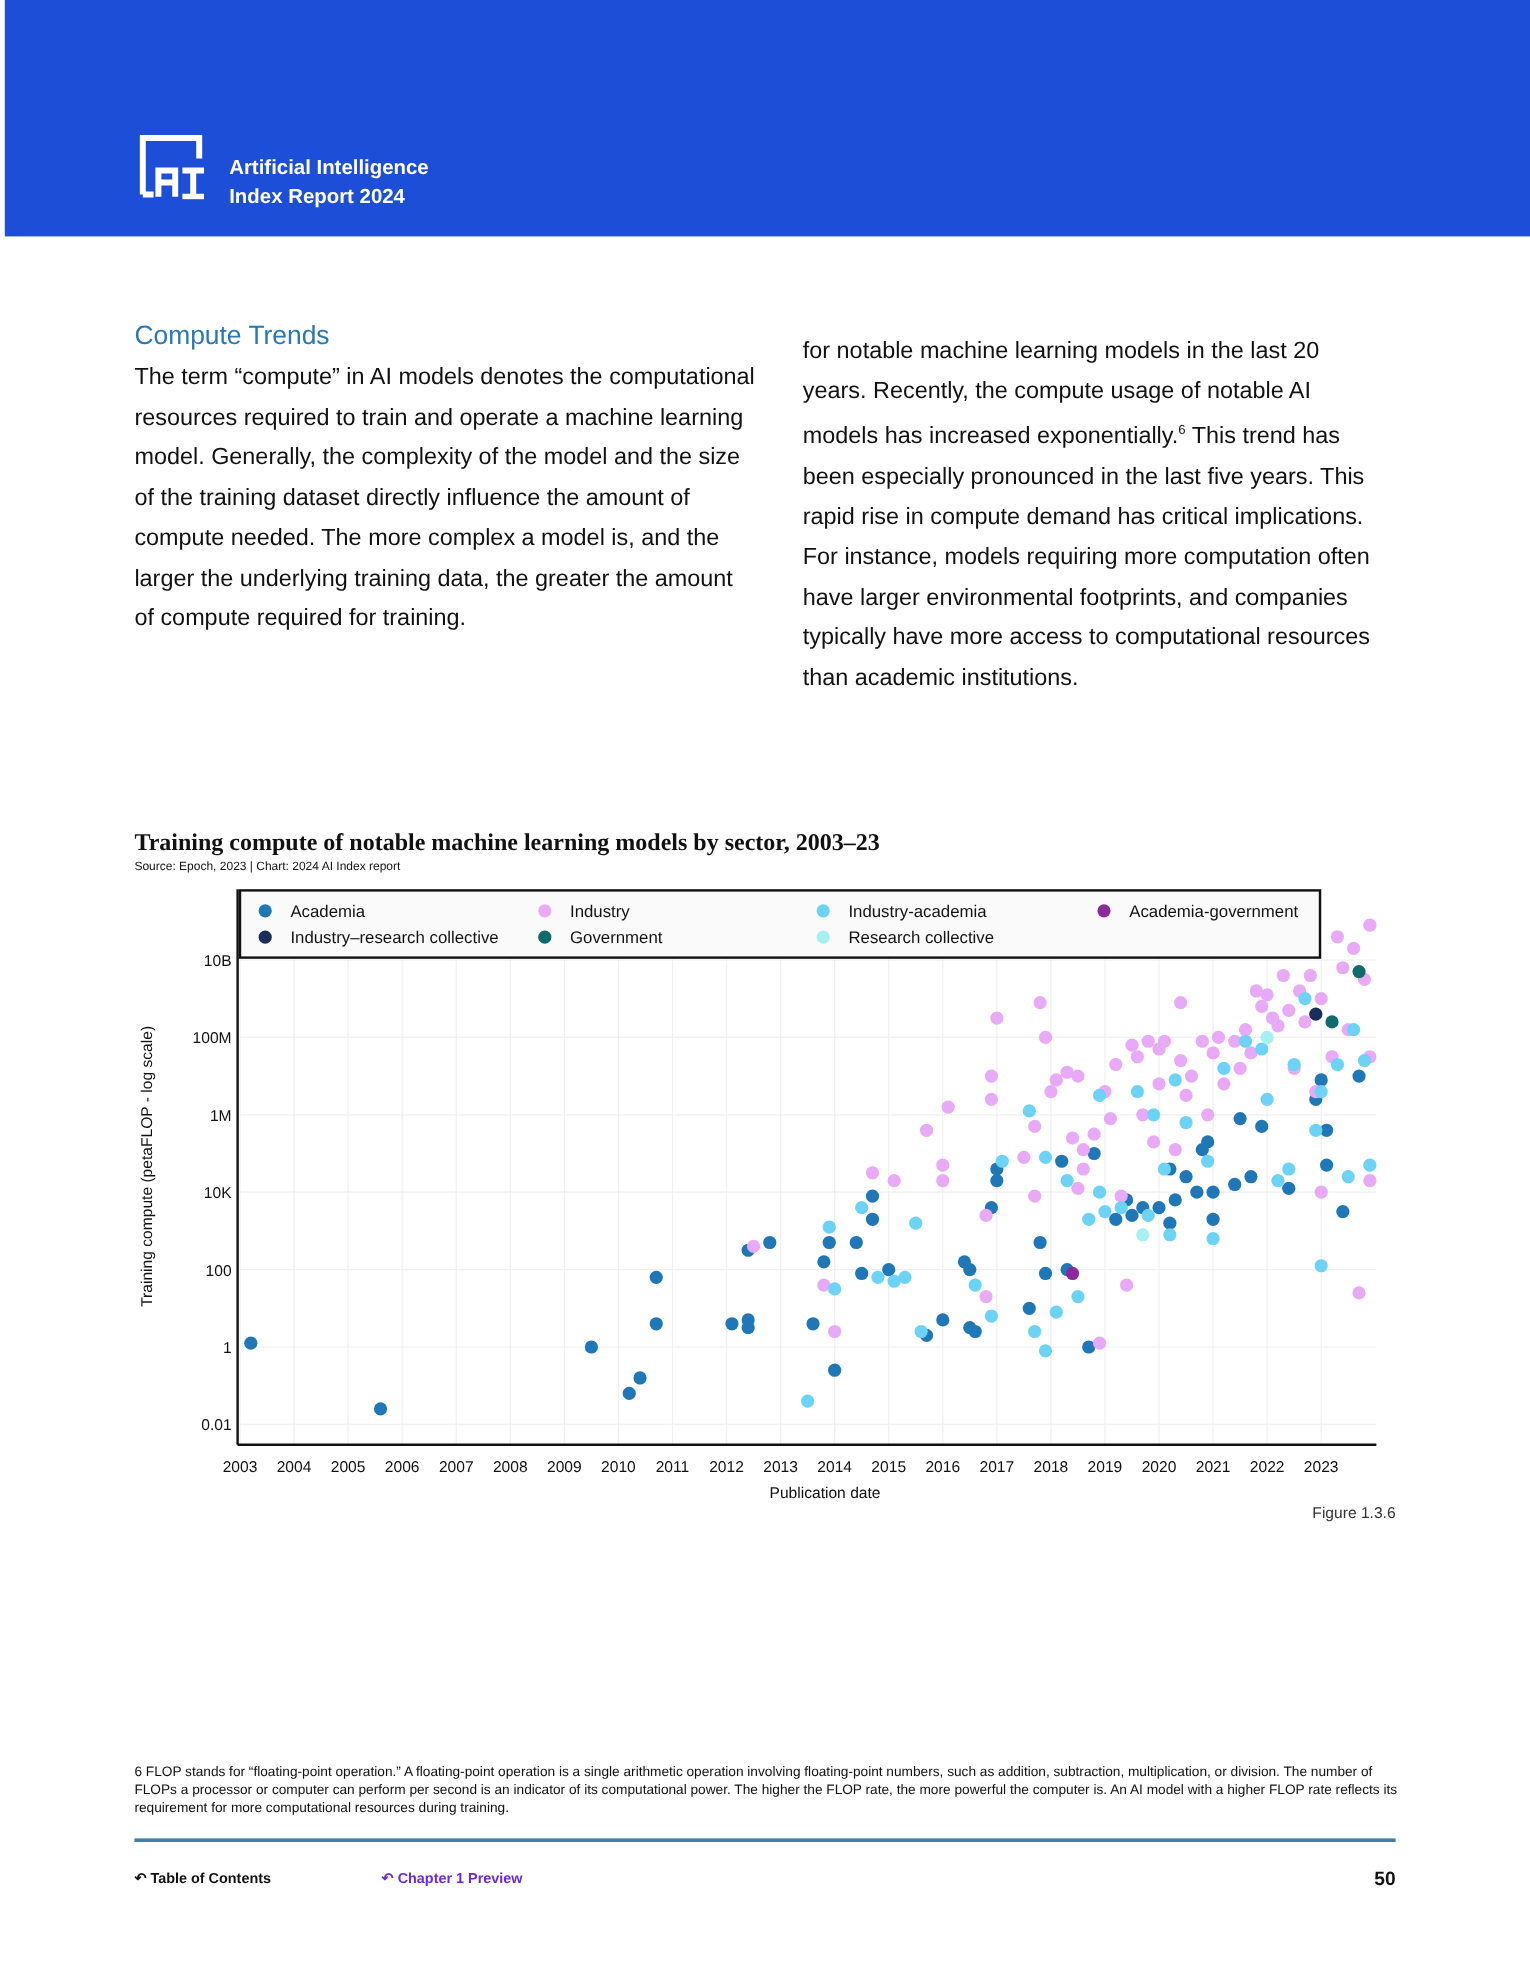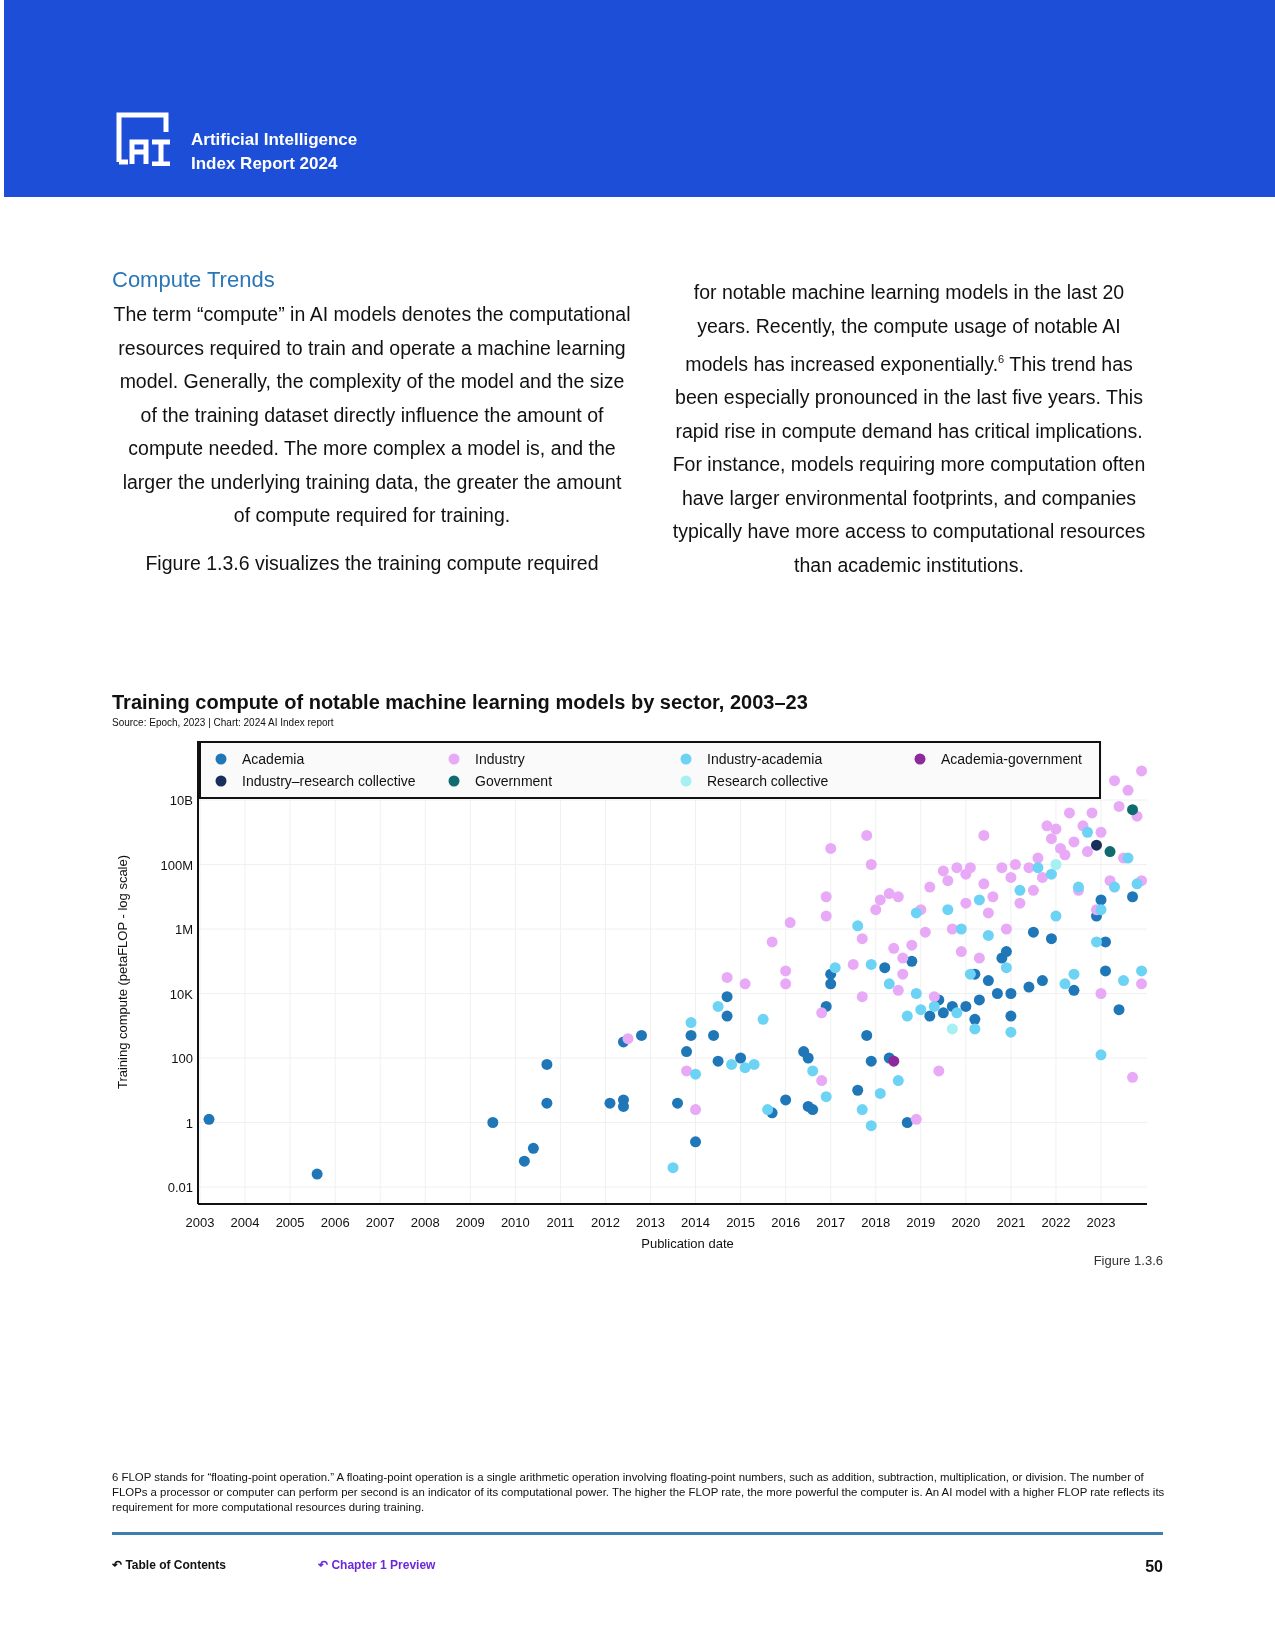--- a/index.html
+++ b/index.html
@@ -4,26 +4,26 @@
 <style>
   html,body{margin:0;padding:0;background:#fff;}
   body{width:1275px;height:1650px;position:relative;overflow:hidden;font-family:"Liberation Sans",sans-serif;color:#111;}
   .banner{position:absolute;left:4px;top:0;width:1275px;height:197px;background:#1d4ed8;}
   .logo{position:absolute;left:112px;top:112px;width:56px;height:54px;}
   .brand{position:absolute;left:187px;top:128px;color:#fff;font-weight:bold;font-size:17px;line-height:24px;}
   .chapter{position:absolute;right:112px;top:125px;text-align:right;font-weight:bold;font-size:17px;line-height:25px;}
   .chapter .c1{color:#fff;}
   .chapter .c2{color:#6cc8f3;}
   .section-title{position:absolute;left:112px;top:267px;color:#2a77b8;font-weight:normal;font-size:22px;}
-  .col{position:absolute;font-size:19.5px;line-height:33.5px;color:#111;text-align:center;}
+  .col{position:absolute;font-size:19.5px;line-height:33.5px;color:#111;}
   .col1{left:112px;top:298px;width:520px;}
   .col2{left:669px;top:276px;width:480px;}
   .col p{margin:0 0 14px 0;}
   sup{font-size:11px;}
-  .chart-title{position:absolute;left:112px;top:691px;font-weight:bold;font-size:20px;}
+  .chart-title{position:absolute;left:112px;top:691px;font-weight:bold;font-size:20px;font-family:Liberation Serif, serif;}
   .chart-source{position:absolute;left:112px;top:717px;font-size:10px;}
   svg#chart{position:absolute;left:0;top:0;}
   .legend-text{font-size:14px;fill:#111;font-family:"Liberation Sans",sans-serif;}
   .tick-label{font-size:13px;fill:#111;font-family:"Liberation Sans",sans-serif;}
   .axis-title{font-size:13px;fill:#111;font-family:"Liberation Sans",sans-serif;}
   .fig-label{position:absolute;right:112px;top:1253px;font-size:13px;color:#333;}
   .footnote{position:absolute;left:112px;top:1470px;width:1060px;font-size:11.4px;line-height:15px;color:#111;}
   .footer-rule{position:absolute;left:112px;top:1532px;width:1051px;height:3px;background:#3f7fb0;}
   .footer-link{position:absolute;top:1558px;font-size:12px;font-weight:bold;cursor:pointer;text-align:center;}
   .toc{left:112px;color:#111;}
@@ -42,21 +42,20 @@
   </svg>
   <div class="brand">
     <div>Artificial Intelligence</div>
     <div>Index Report 2024</div>
   </div>
 </div>
 
 <div class="section-title">Compute Trends</div>
 <div class="col col1">
   <p>The term “compute” in AI models denotes the computational resources required to train and operate a machine learning model. Generally, the complexity of the model and the size of the training dataset directly influence the amount of compute needed. The more complex a model is, and the larger the underlying training data, the greater the amount of compute required for training.</p>
-  <p>Figure 1.3.6 visualizes the training compute required</p>
 </div>
 <div class="col col2">
   <p><span>for notable machine learning models in the last 20 years. Recently, the compute usage of notable AI models has increased exponentially.</span><sup>6</sup><span> This trend has been especially pronounced in the last five years. This rapid rise in compute demand has critical implications. For instance, models requiring more computation often have larger environmental footprints, and companies typically have more access to computational resources than academic institutions.</span></p>
 </div>
 
 <div class="chart-title">Training compute of notable machine learning models by sector, 2003–23</div>
 <div class="chart-source">Source: Epoch, 2023 | Chart: 2024 AI Index report</div>
 
 <svg id="chart" width="1275" height="1650">
   <g id="grid">

